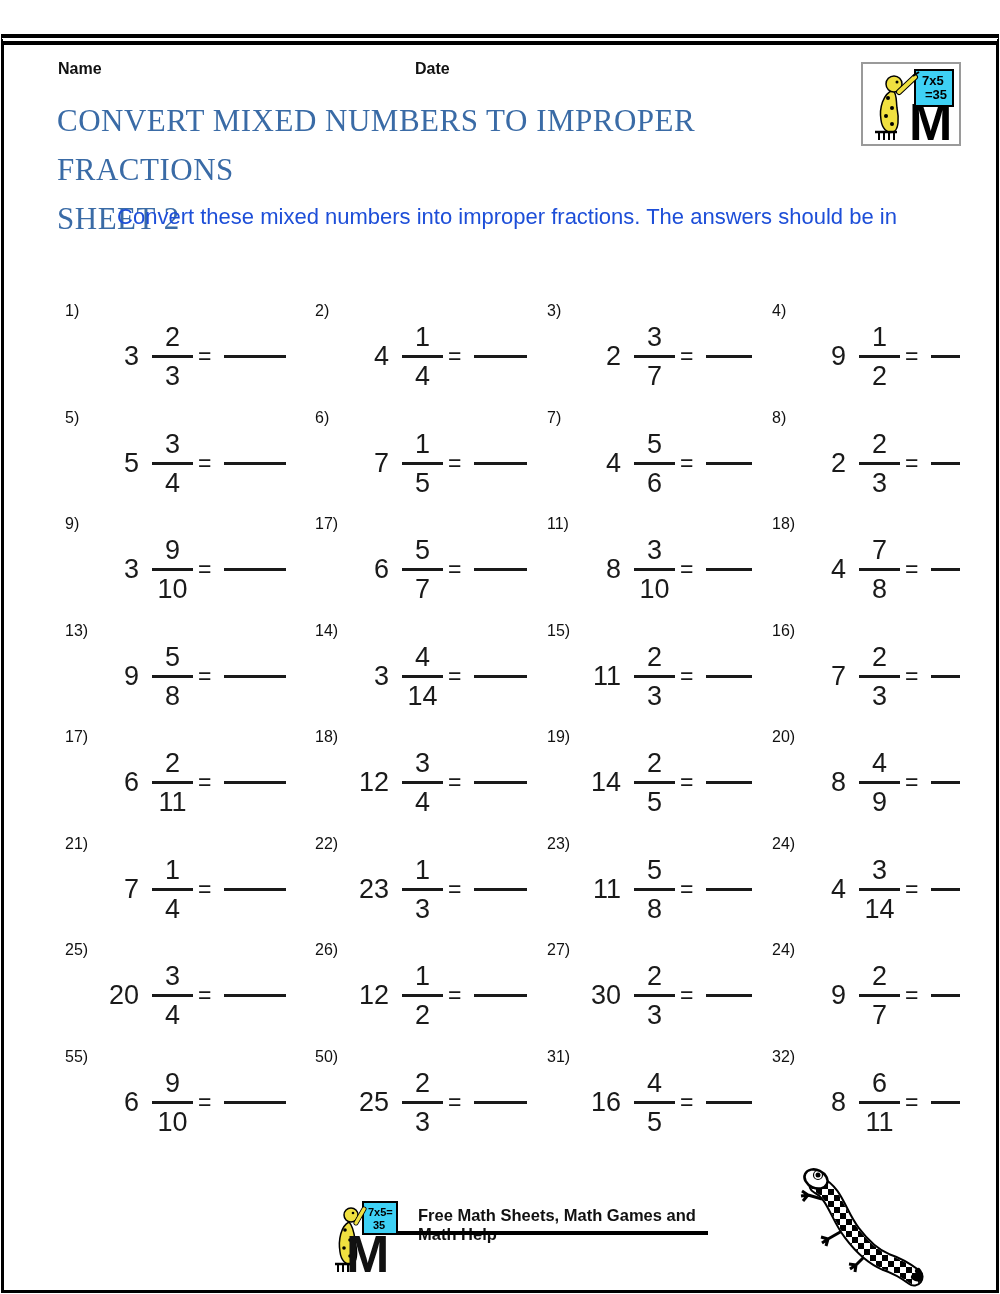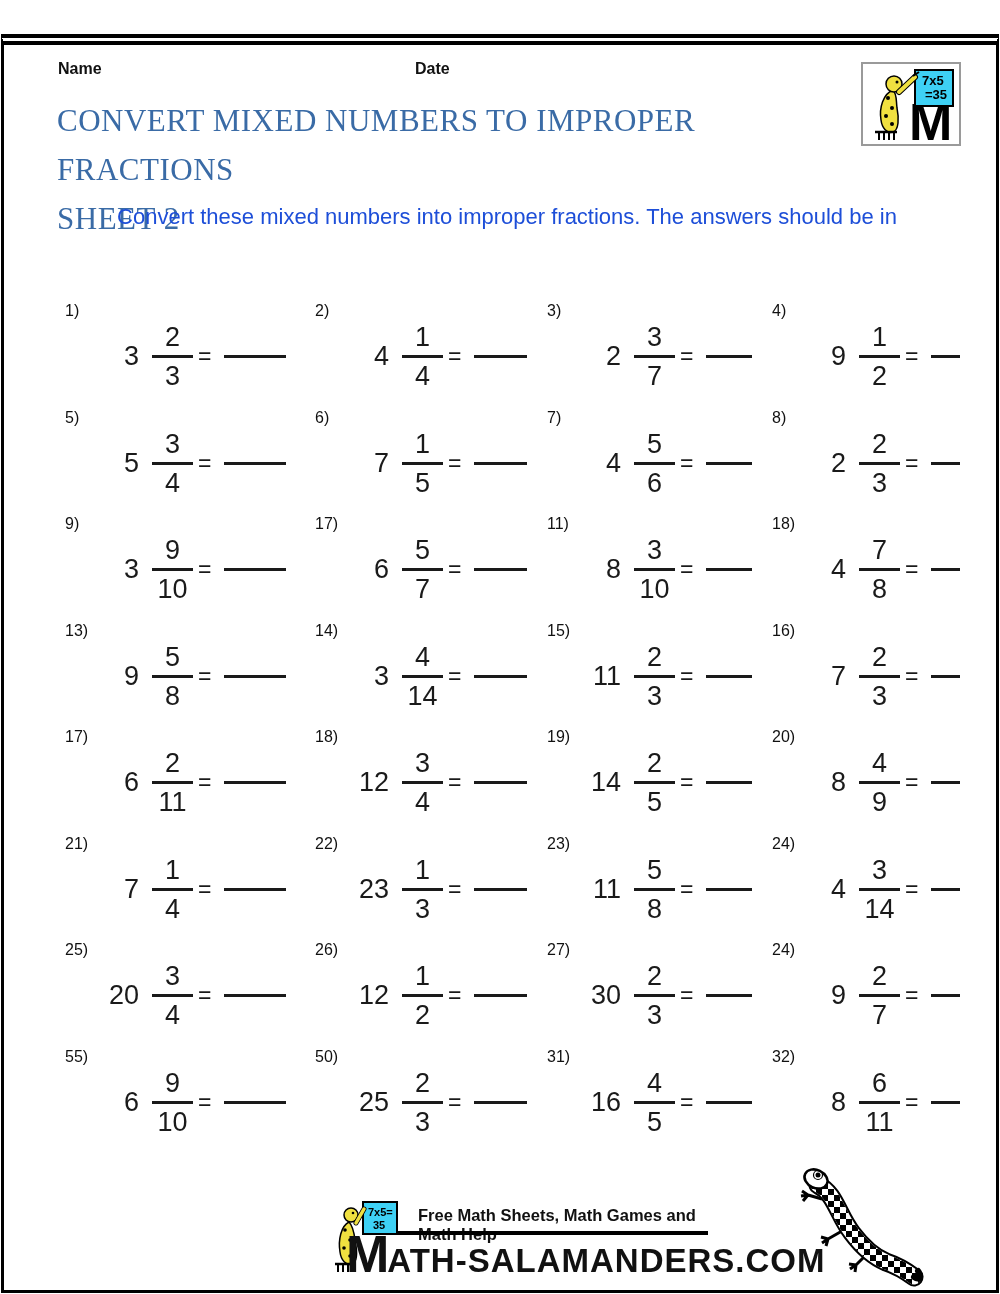--- a/index.html
+++ b/index.html
@@ -514,21 +514,20 @@
     <circle cx="11" cy="50" r="1.8" fill="#000"></circle>
     <circle cx="17" cy="58" r="1.8" fill="#000"></circle>
     <path d="M5,66 L5,74 M10,66 L10,74 M15,66 L15,74 M20,66 L20,74" stroke="#000" stroke-width="2"></path>
     <path d="M2,66 L23,66" stroke="#000" stroke-width="2.5"></path>
   </svg>
 
   <div class="footer-tagline">Free Math Sheets, Math Games and Math Help</div>
   <div class="footer-rule"></div>
   <div class="footer-brand">
     <span class="brand-m">M</span>
-    <span class="brand-rest">ATH-SALAMANDERS.COM</span>
   </div>
 
   <svg class="checker-salamander" viewBox="0 0 145 128">
     <defs>
       <pattern id="chk" width="12" height="12" patternUnits="userSpaceOnUse">
         <rect width="6" height="6" fill="#000"></rect>
         <rect x="6" y="6" width="6" height="6" fill="#000"></rect>
       </pattern>
     </defs>
 

